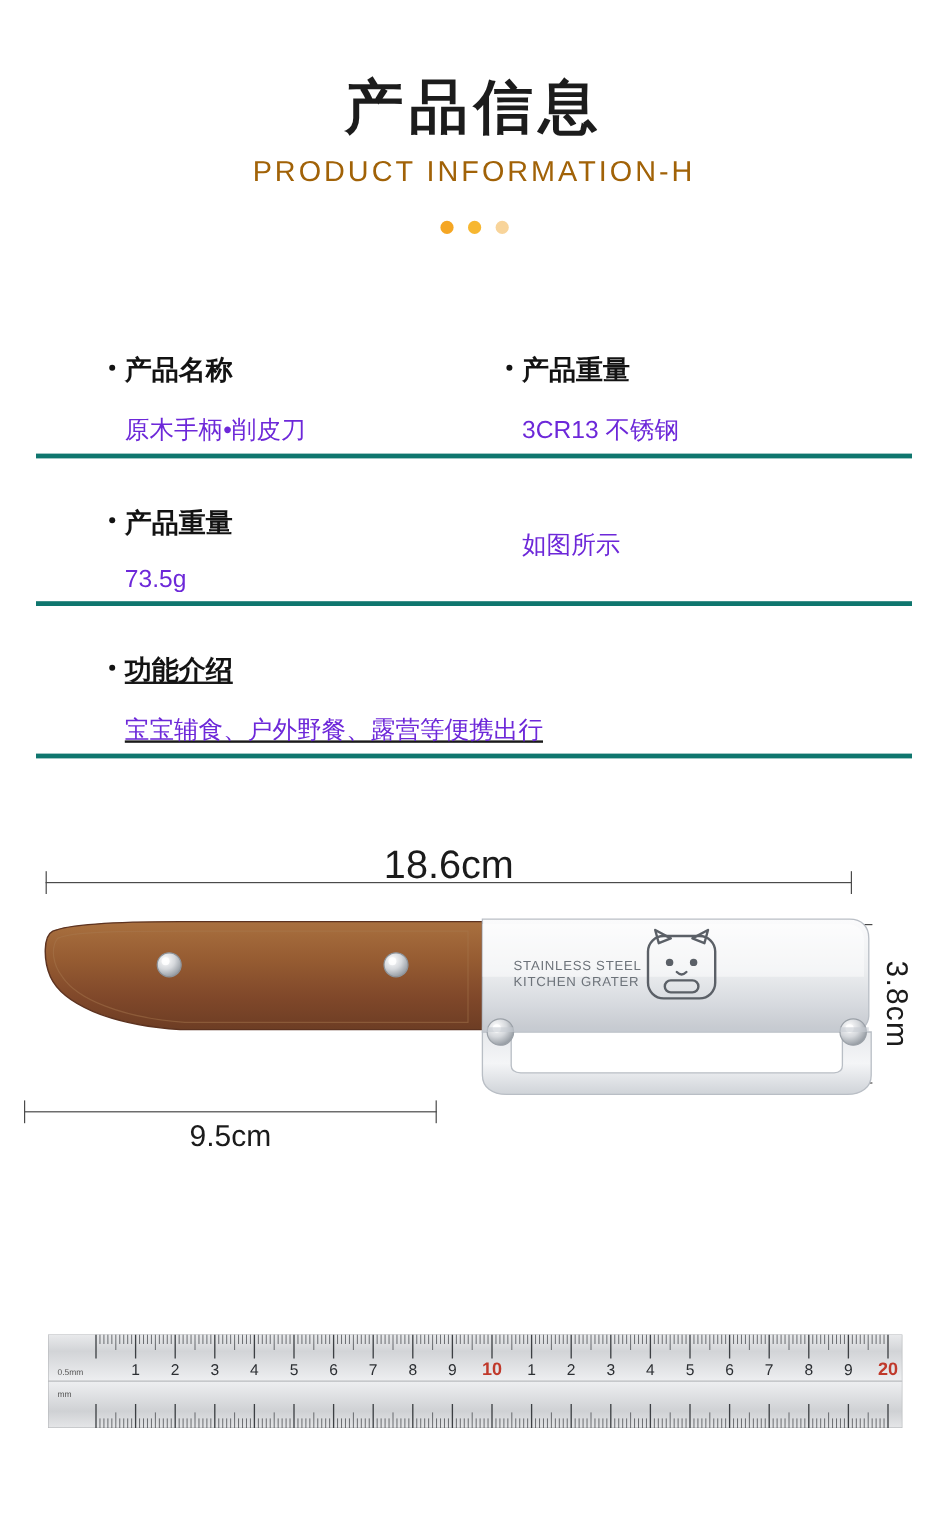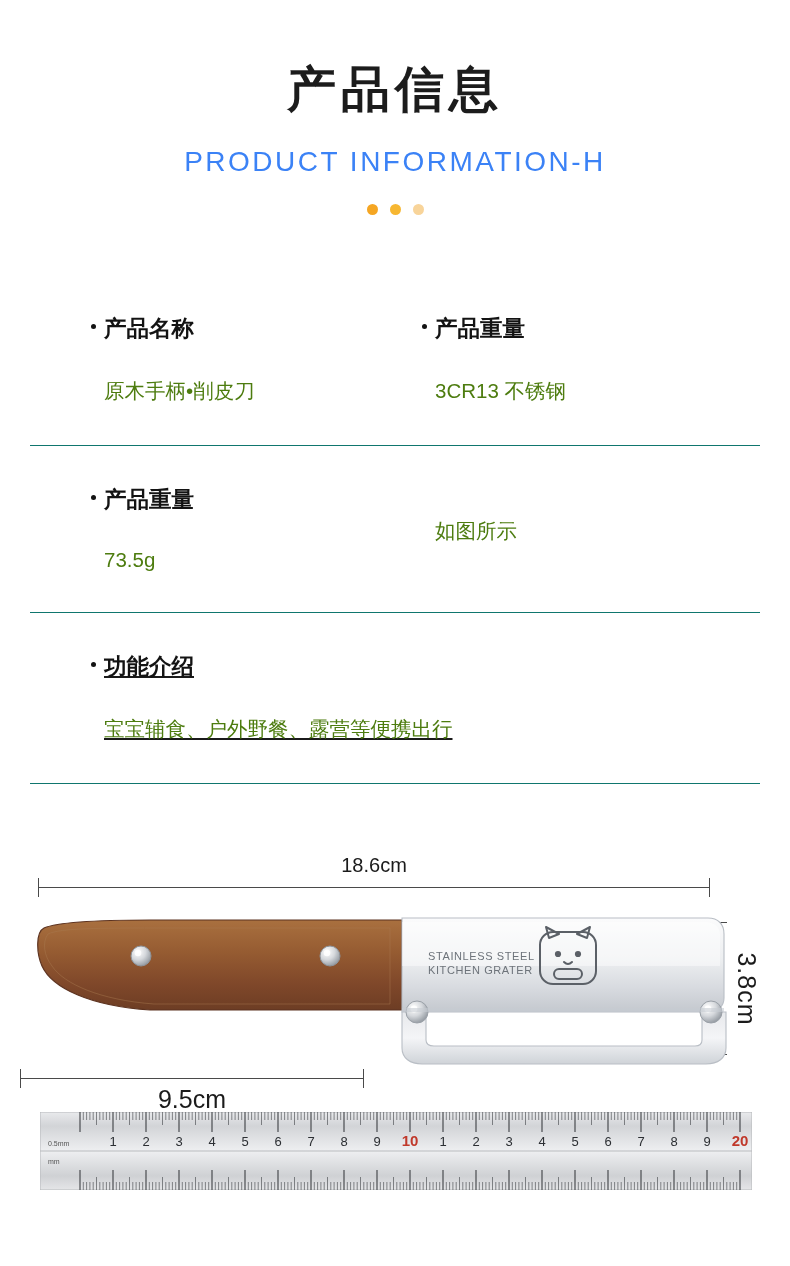--- a/index.html
+++ b/index.html
@@ -23,46 +23,46 @@
   }
   .header-title {
     font-size: 49px;
     font-weight: bold;
     letter-spacing: 5px;
     color: #1c1c1c;
     line-height: 1.15;
     font-family: Liberation Serif, serif;
   }
   .header-subtitle {
-    margin-top: 28px;
-    font-size: 28px;
+    margin-top: 12px;
+    font-size: 24px;
     letter-spacing: 2.5px;
-    color: #3b82f6;
+    color: #a16207;
     font-weight: 400;
   }
   .dots {
     margin-top: 26px;
     display: flex;
     justify-content: center;
     gap: 12px;
   }
   .dot {
     width: 11px;
     height: 11px;
     border-radius: 50%;
   }
 
   
   .specs {
     margin: 98px 30px 0 30px;
   }
   .spec-row {
-    border-bottom: 1px solid #0f766e;
+    border-bottom: 4px solid #0f766e;
     display: flex;
-    padding-bottom: 40px;
+    padding-bottom: 6px;
   }
   .spec-row.first { padding-top: 0; }
   .spec-row + .spec-row { padding-top: 38px; }
   .spec-cell {
     width: 50%;
     box-sizing: border-box;
     padding-left: 74px;
   }
   .spec-cell.right { padding-left: 40px; }
   .spec-label {
@@ -75,23 +75,23 @@
     content: "";
     position: absolute;
     left: -13px;
     top: 11px;
     width: 5px;
     height: 5px;
     border-radius: 50%;
     background: #131313;
   }
   .spec-value {
-    margin-top: 33px;
+    margin-top: 20px;
     font-size: 20.5px;
-    color: #4d7c0f;
+    color: #6d28d9;
     font-weight: 400;
   }
   .spec-cell.full { width: 100%; text-decoration: underline; }
 
   
   .diagram {
     position: relative;
     margin: 52px 0 0 0;
     height: 300px;
   }
@@ -102,21 +102,21 @@
     top: 34px;
     width: 672px;
     height: 22px;
   }
   .dim-top-label {
     position: absolute;
     top: -16px;
     left: 0;
     width: 100%;
     text-align: center;
-    font-size: 20px;
+    font-size: 33px;
     color: #1b1b1b;
   }
   .hline {
     position: absolute;
     top: 17px;
     left: 0;
     width: 100%;
     height: 1px;
     background: #4a4a4a;
   }

